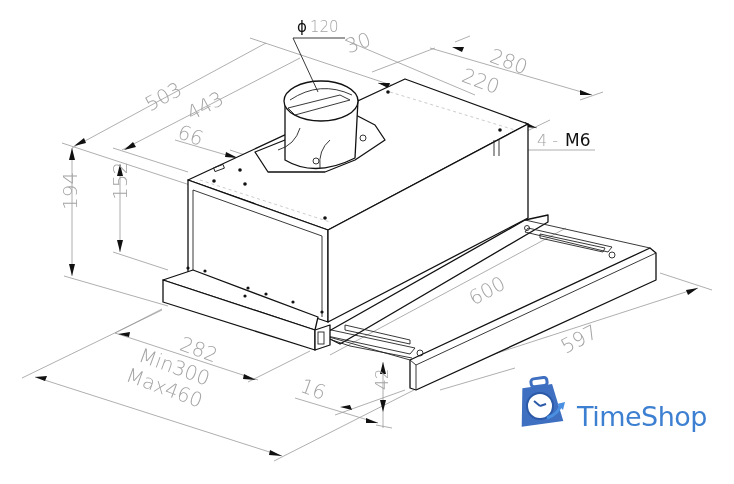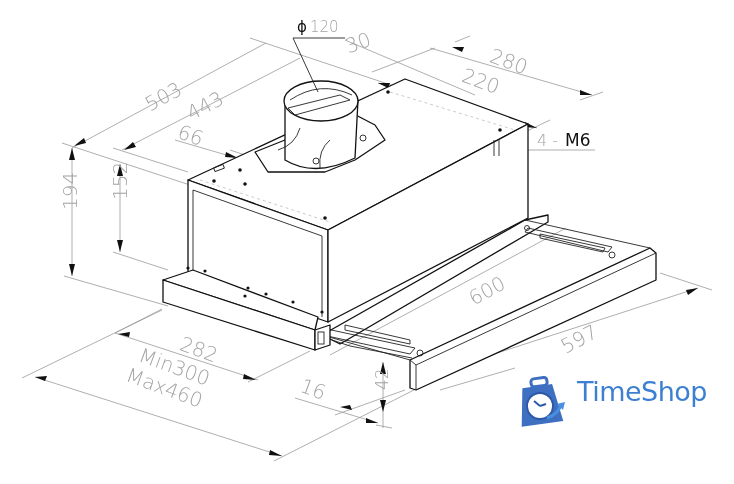--- a/index.html
+++ b/index.html
@@ -6,21 +6,21 @@
   body { width: 734px; height: 484px; overflow: hidden; position: relative; font-family: "DejaVu Sans", sans-serif; }
   #drawing { position: absolute; left: 0; top: 0; width: 734px; height: 484px; }
   .dim { fill: none; stroke: #9a9a9a; stroke-width: 0.8; }
   .obj { fill: #ffffff; stroke: #111111; stroke-width: 1.3; stroke-linejoin: round; }
   .objthin { fill: none; stroke: #222222; stroke-width: 0.9; }
   .hidden { fill: none; stroke: #b5b5b5; stroke-width: 0.7; stroke-dasharray: 3 3; }
   .arrow { fill: #111111; stroke: none; }
   .dtext { font-family: "DejaVu Sans", sans-serif; font-weight: 200; fill: #a3a3a3; font-size: 20px; }
   .ltext { font-family: "DejaVu Sans", sans-serif; fill: #111111; font-size: 17px; }
   .hole { fill: #111111; }
-  #logo { position: absolute; left: 515px; top: 376px; display: flex; align-items: flex-start; }
+  #logo { position: absolute; left: 515px; top: 376px; display: flex; align-items: flex-end; }
   #logo .brand { font-family: "DejaVu Sans", sans-serif; font-size: 27px; color: #3d7fd1; letter-spacing: -0.5px; margin-left: 4px; font-weight: 500; }
 </style>
 </head>
 <body>
 
 <svg id="drawing" viewBox="0 0 734 484" xmlns="http://www.w3.org/2000/svg">
 
   <g>
 
     <line class="dim" x1="72" y1="148" x2="266" y2="43"></line>

